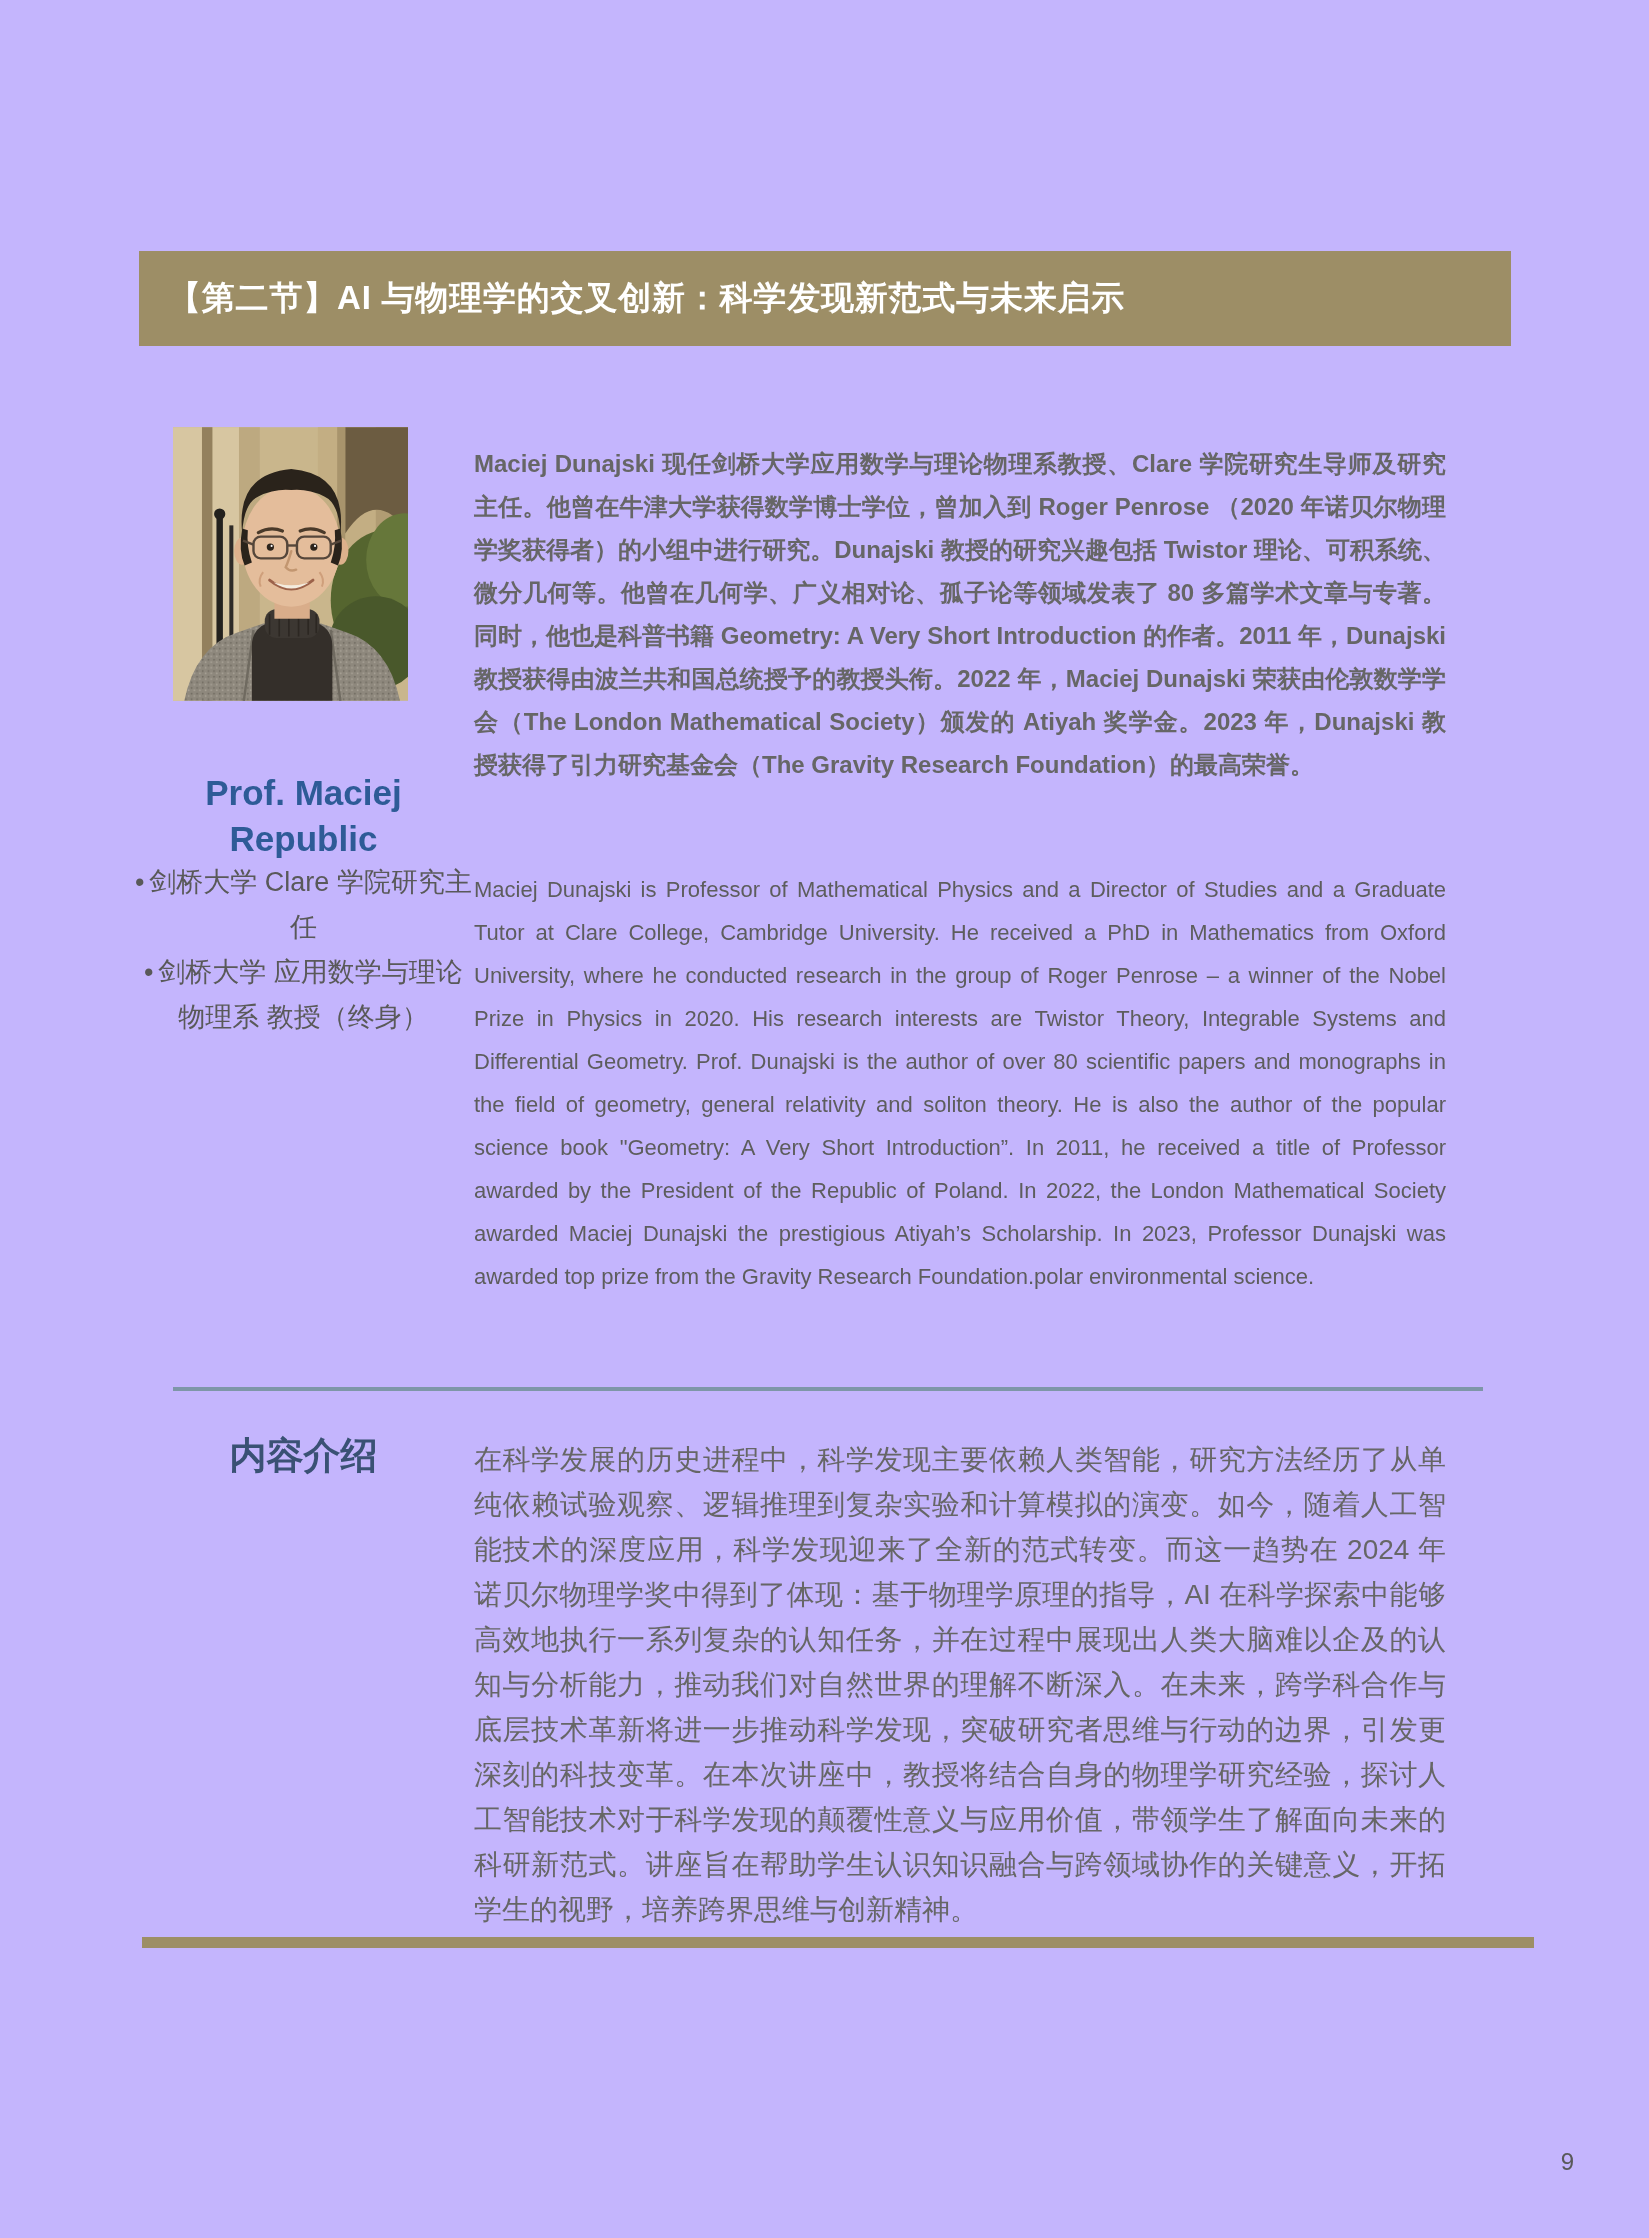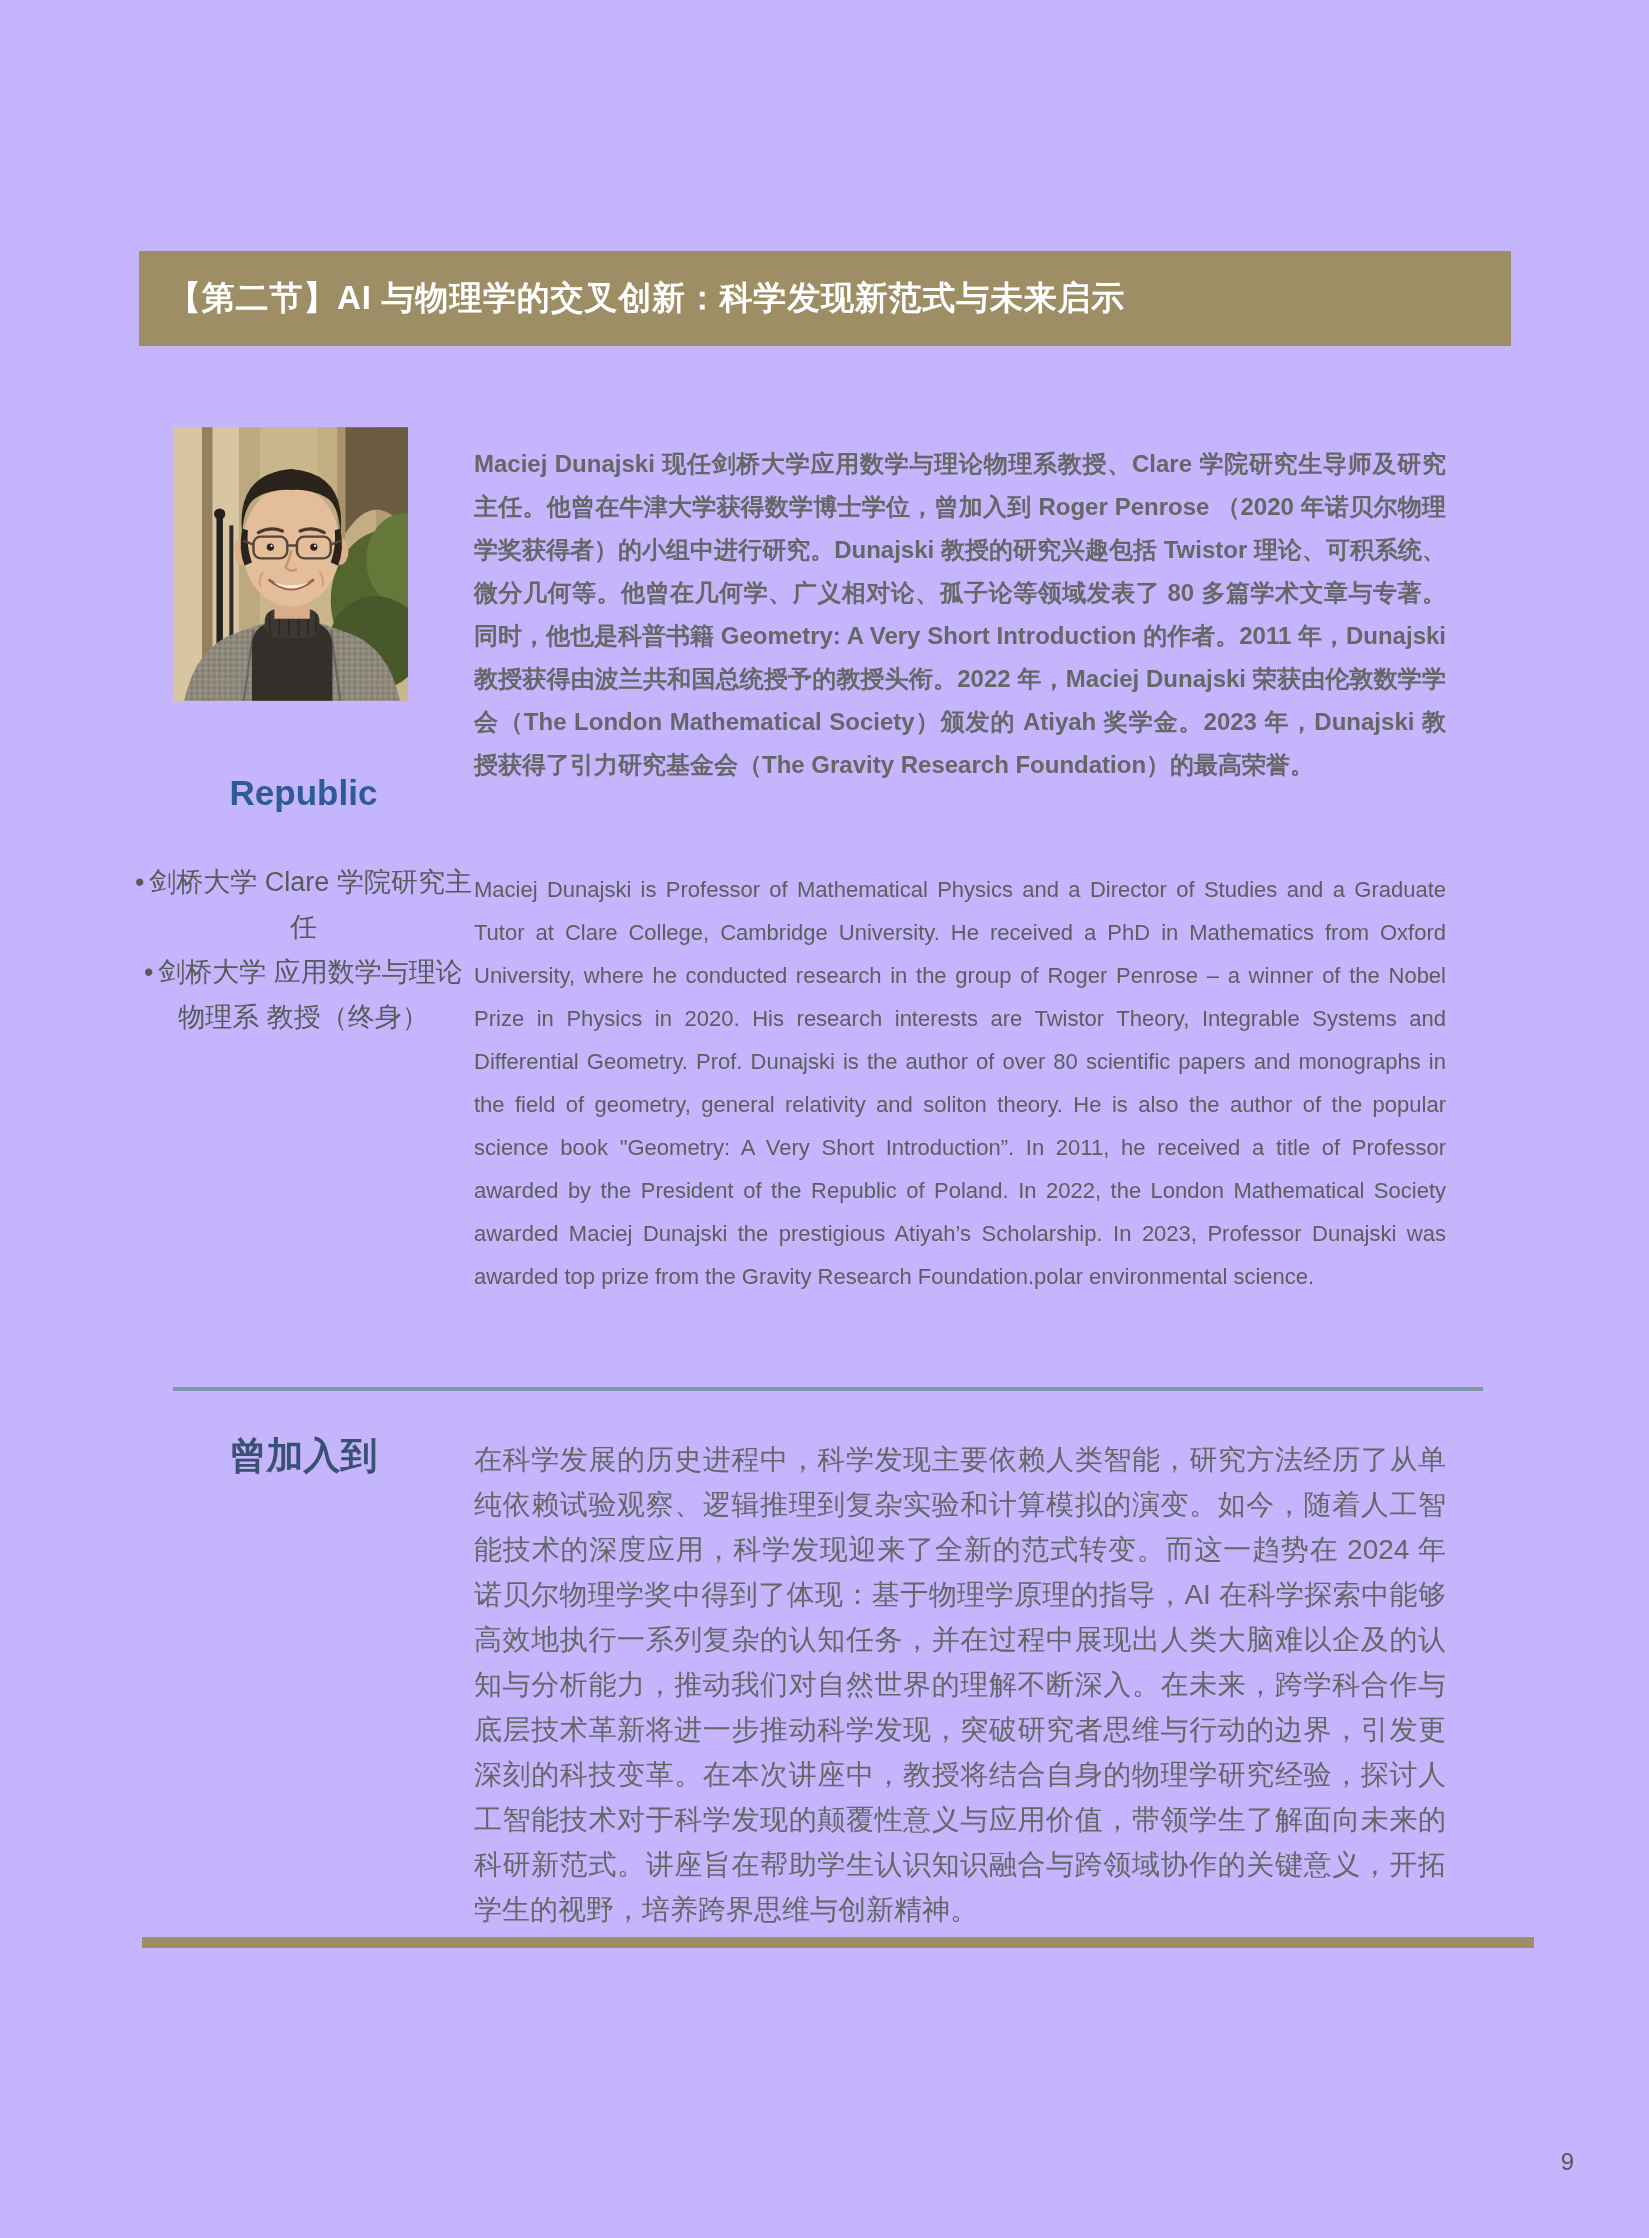--- a/index.html
+++ b/index.html
@@ -116,35 +116,36 @@
       <path d="M147 154 q-4 14 -7 20 q5 6 13 3" stroke="#c29670" stroke-width="3" fill="none" stroke-linecap="round"></path>
 
       <path d="M120 190 Q147 212 174 190" stroke="#9c624a" stroke-width="3.5" fill="none" stroke-linecap="round"></path>
       <path d="M125 193 Q147 208 169 193 Q147 200 125 193 Z" fill="#f4ecdf"></path>
       <path d="M112 180 q-7 9 -3 18" stroke="#cf9f7b" stroke-width="2.5" fill="none"></path>
       <path d="M182 180 q7 9 3 18" stroke="#cf9f7b" stroke-width="2.5" fill="none"></path>
     </svg>
   </div>
 
   <div class="left-col prof-name">
+    <div>Prof. Maciej</div>
     <div>Republic</div>
   </div>
 
   <div class="left-col prof-titles">
       <div class="title-item"><span class="bullet-dot">•</span>剑桥大学  Clare 学院研究主任</div>
       <div class="title-item"><span class="bullet-dot">•</span>剑桥大学 应用数学与理论物理系 教授（终身）</div>
     </div>
 
   <div class="bio-zh">Maciej Dunajski 现任剑桥大学应用数学与理论物理系教授、Clare 学院研究生导师及研究主任。他曾在牛津大学获得数学博士学位，曾加入到 Roger Penrose （2020 年诺贝尔物理学奖获得者）的小组中进行研究。Dunajski 教授的研究兴趣包括 Twistor 理论、可积系统、微分几何等。他曾在几何学、广义相对论、孤子论等领域发表了 80 多篇学术文章与专著。同时，他也是科普书籍 Geometry: A Very Short Introduction 的作者。2011 年，Dunajski 教授获得由波兰共和国总统授予的教授头衔。2022 年，Maciej Dunajski 荣获由伦敦数学学会（The London Mathematical Society）颁发的 Atiyah 奖学金。2023 年，Dunajski 教授获得了引力研究基金会（The Gravity Research Foundation）的最高荣誉。</div>
 
   <div class="bio-en">Maciej Dunajski is Professor of Mathematical Physics and a Director of Studies and a Graduate Tutor at Clare College, Cambridge University. He received a PhD in Mathematics from Oxford University, where he conducted research in the group of Roger Penrose – a winner of the Nobel Prize in Physics in 2020. His research interests are Twistor Theory, Integrable Systems and Differential Geometry. Prof. Dunajski is the author of over 80 scientific papers and monographs in the field of geometry, general relativity and soliton theory. He is also the author of the popular science book "Geometry: A Very Short Introduction”. In 2011, he received a title of Professor awarded by the President of the Republic of Poland. In 2022, the London Mathematical Society awarded Maciej Dunajski the prestigious Atiyah’s Scholarship. In 2023, Professor Dunajski was awarded top prize from the Gravity Research Foundation.polar environmental science.</div>
 
   <div class="divider"></div>
 
-  <div class="intro-label">曾加入到</div>
+  <div class="intro-label">内容介绍</div>
 
   <div class="intro-body">在科学发展的历史进程中，科学发现主要依赖人类智能，研究方法经历了从单纯依赖试验观察、逻辑推理到复杂实验和计算模拟的演变。如今，随着人工智能技术的深度应用，科学发现迎来了全新的范式转变。而这一趋势在 2024 年诺贝尔物理学奖中得到了体现：基于物理学原理的指导，AI 在科学探索中能够高效地执行一系列复杂的认知任务，并在过程中展现出人类大脑难以企及的认知与分析能力，推动我们对自然世界的理解不断深入。在未来，跨学科合作与底层技术革新将进一步推动科学发现，突破研究者思维与行动的边界，引发更深刻的科技变革。在本次讲座中，教授将结合自身的物理学研究经验，探讨人工智能技术对于科学发现的颠覆性意义与应用价值，带领学生了解面向未来的科研新范式。讲座旨在帮助学生认识知识融合与跨领域协作的关键意义，开拓学生的视野，培养跨界思维与创新精神。</div>
 
   <div class="footer-bar"></div>
 
   <div class="page-number">9</div>
 
 </div>
 
 

